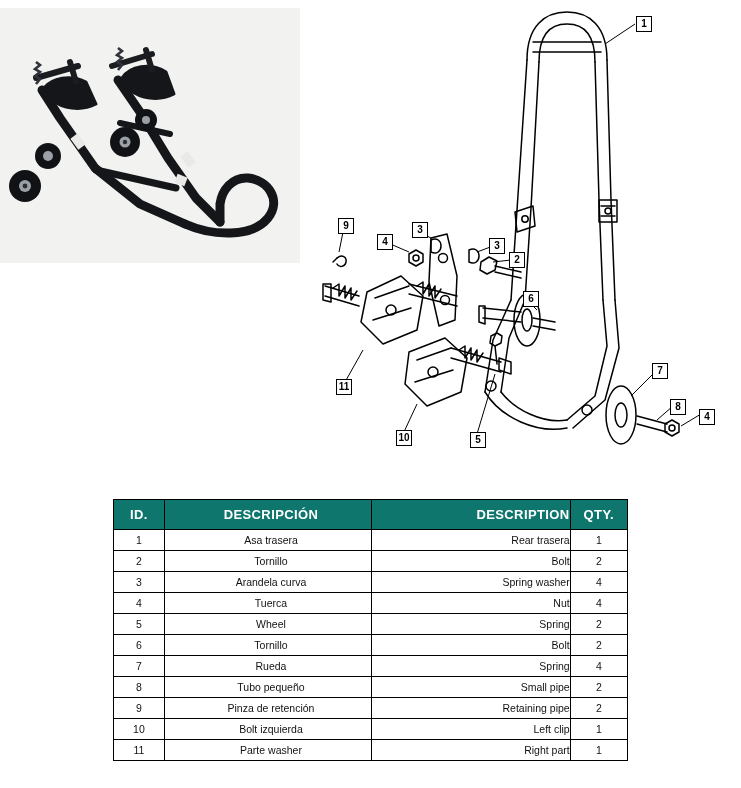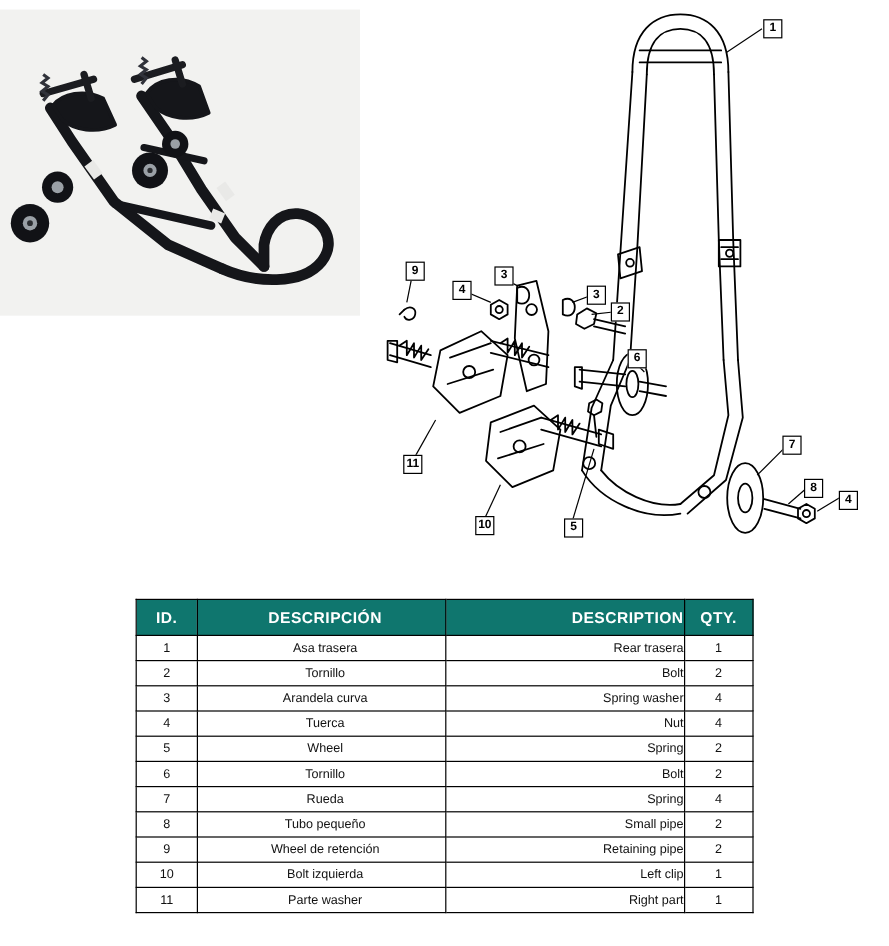--- a/index.html
+++ b/index.html
@@ -327,21 +327,21 @@
         <td class="col-qty">4</td>
       </tr>
       <tr>
         <td class="col-id">8</td>
         <td class="col-desc">Tubo pequeño</td>
         <td class="col-eng">Small pipe</td>
         <td class="col-qty">2</td>
       </tr>
       <tr>
         <td class="col-id">9</td>
-        <td class="col-desc">Wheel de retención</td>
+        <td class="col-desc">Pinza de retención</td>
         <td class="col-eng">Retaining pipe</td>
         <td class="col-qty">2</td>
       </tr>
       <tr>
         <td class="col-id">10</td>
         <td class="col-desc">Bolt izquierda</td>
         <td class="col-eng">Left clip</td>
         <td class="col-qty">1</td>
       </tr>
       <tr>

